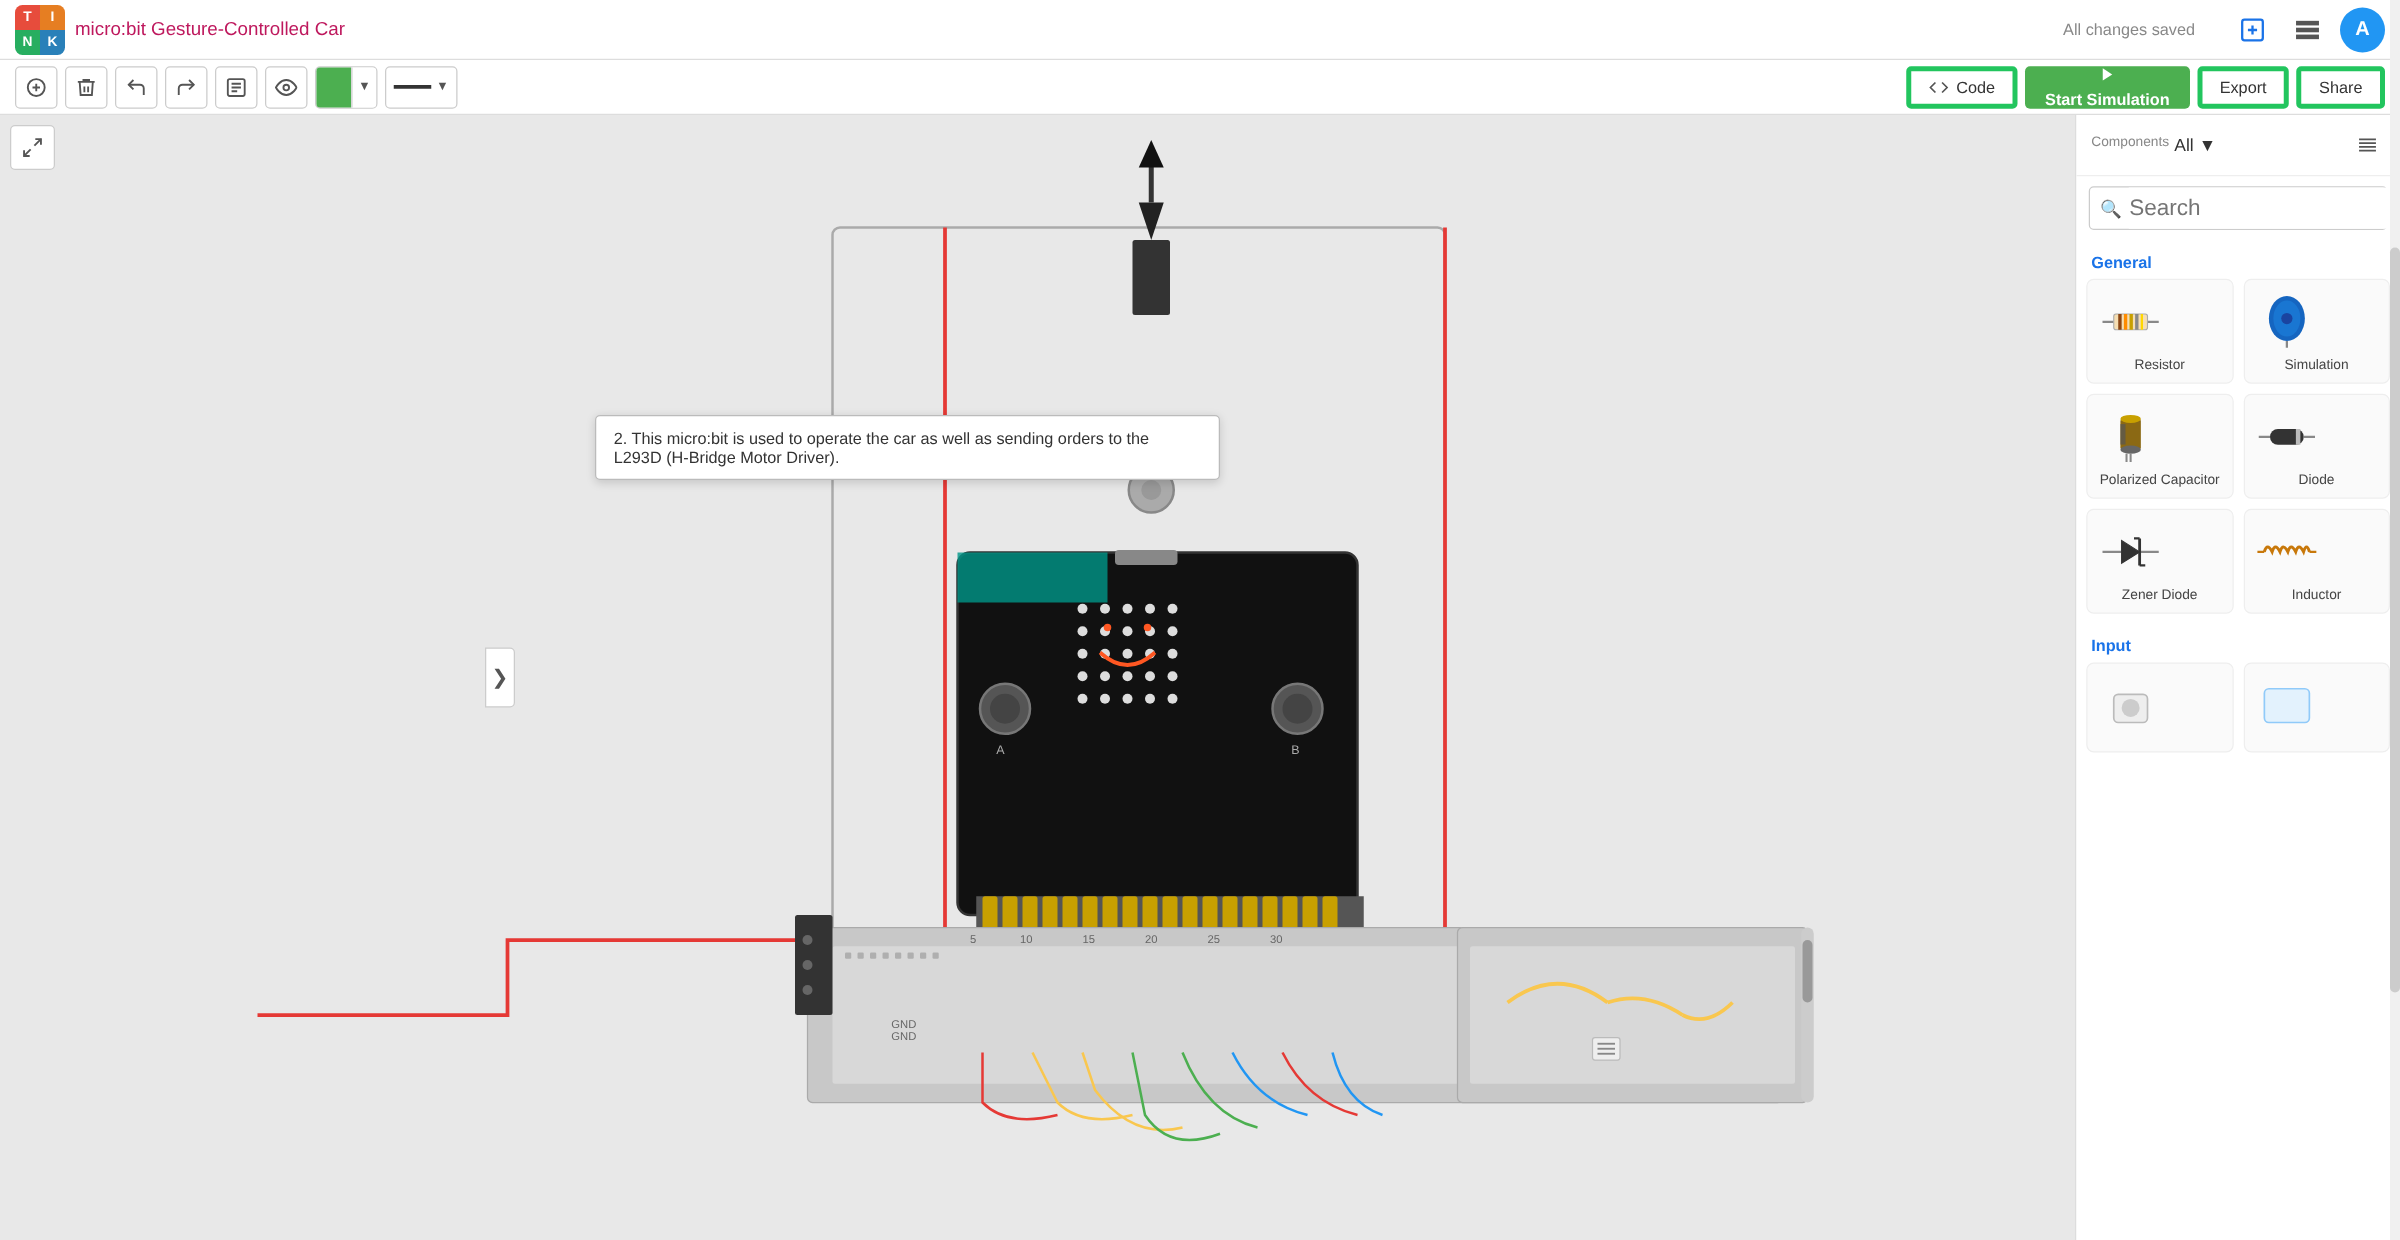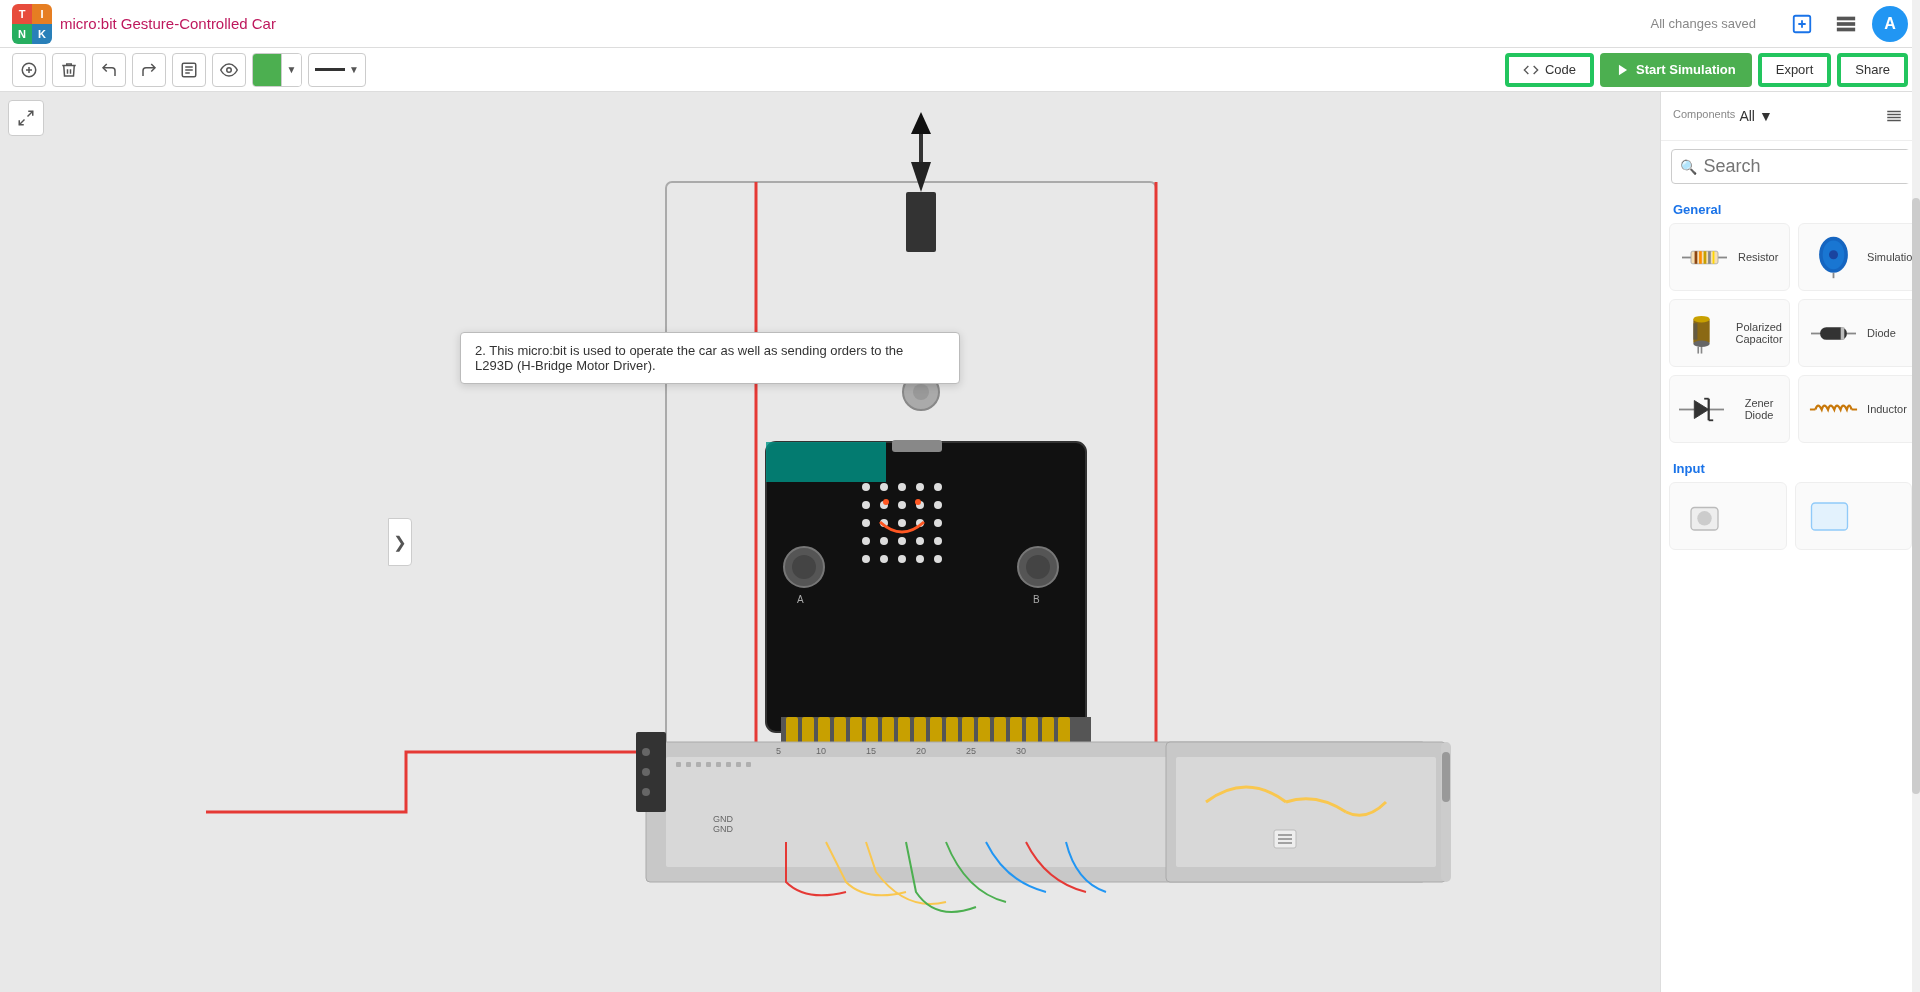--- a/index.html
+++ b/index.html
@@ -53,36 +53,36 @@
     }
     .toolbar-line-preview { width:30px; height:3px; background:#333; }
     .toolbar-spacer { flex:1; }
     .toolbar-action-btn {
       height:34px; padding:0 14px; border:4px solid #22c55e; border-radius:4px;
       background:#fff; cursor:pointer; font-size:13px; color:#333; display:flex; align-items:center; gap:6px;
     }
     .start-sim-btn {
       height:34px; padding:0 16px; border:none; border-radius:4px;
       background:#4caf50; cursor:pointer; font-size:13px; color:#fff; font-weight:600;
-      display:flex; align-items:center; gap:6px;
+      display:flex; align-items:center; gap:6px;flex-direction:column;
     }
 
     
     #main {
       display:flex; height: calc(992px - 92px);
     }
 
     
     #canvas-area {
       flex:1; background:#e8e8e8; position:relative; overflow:hidden;
     }
 
     
     #tooltip {
-      position:absolute; top:240px; left:460px;
+      position:absolute; top:240px; left:476px;
       background:#fff; border:1px solid #bbb; border-radius:4px;
       padding:10px 14px; font-size:13px; color:#333; max-width:500px;
       box-shadow:0 2px 8px rgba(0,0,0,0.15); z-index:10;
     }
 
     
     #collapse-arrow {
       position:absolute; right:1248px; top:50%; transform:translateY(-50%);
       width:24px; height:48px; background:#fff; border:1px solid #ccc;
       border-radius:0 4px 4px 0; display:flex; align-items:center; justify-content:center;
@@ -129,21 +129,21 @@
     }
     #search-icon { font-size:14px; color:#888; }
     #components-list { flex:1; overflow-y:auto; padding:0 8px 8px; }
     .category-label {
       font-size:13px; font-weight:600; color:#1a73e8; padding:10px 4px 6px;
     }
     .components-grid {
       display:grid; grid-template-columns:1fr 1fr; gap:8px; margin-bottom:8px;
     }
     .component-item {
-      display:flex; flex-direction:row; align-items:center; gap:4px;
+      display:flex; flex-direction:column; gap:4px;
       padding:8px 4px; border:1px solid #eee; border-radius:6px; cursor:pointer;
       background:#fafafa;
     }
     .component-icon { width:60px; height:50px; display:flex; align-items:center; justify-content:center; }
     .component-name { font-size:11px; color:#444; text-align:center; }
 
     
     #scrollbar {
       position:absolute; right:0; top:0; width:8px; height:100%;
       background:#f0f0f0;

